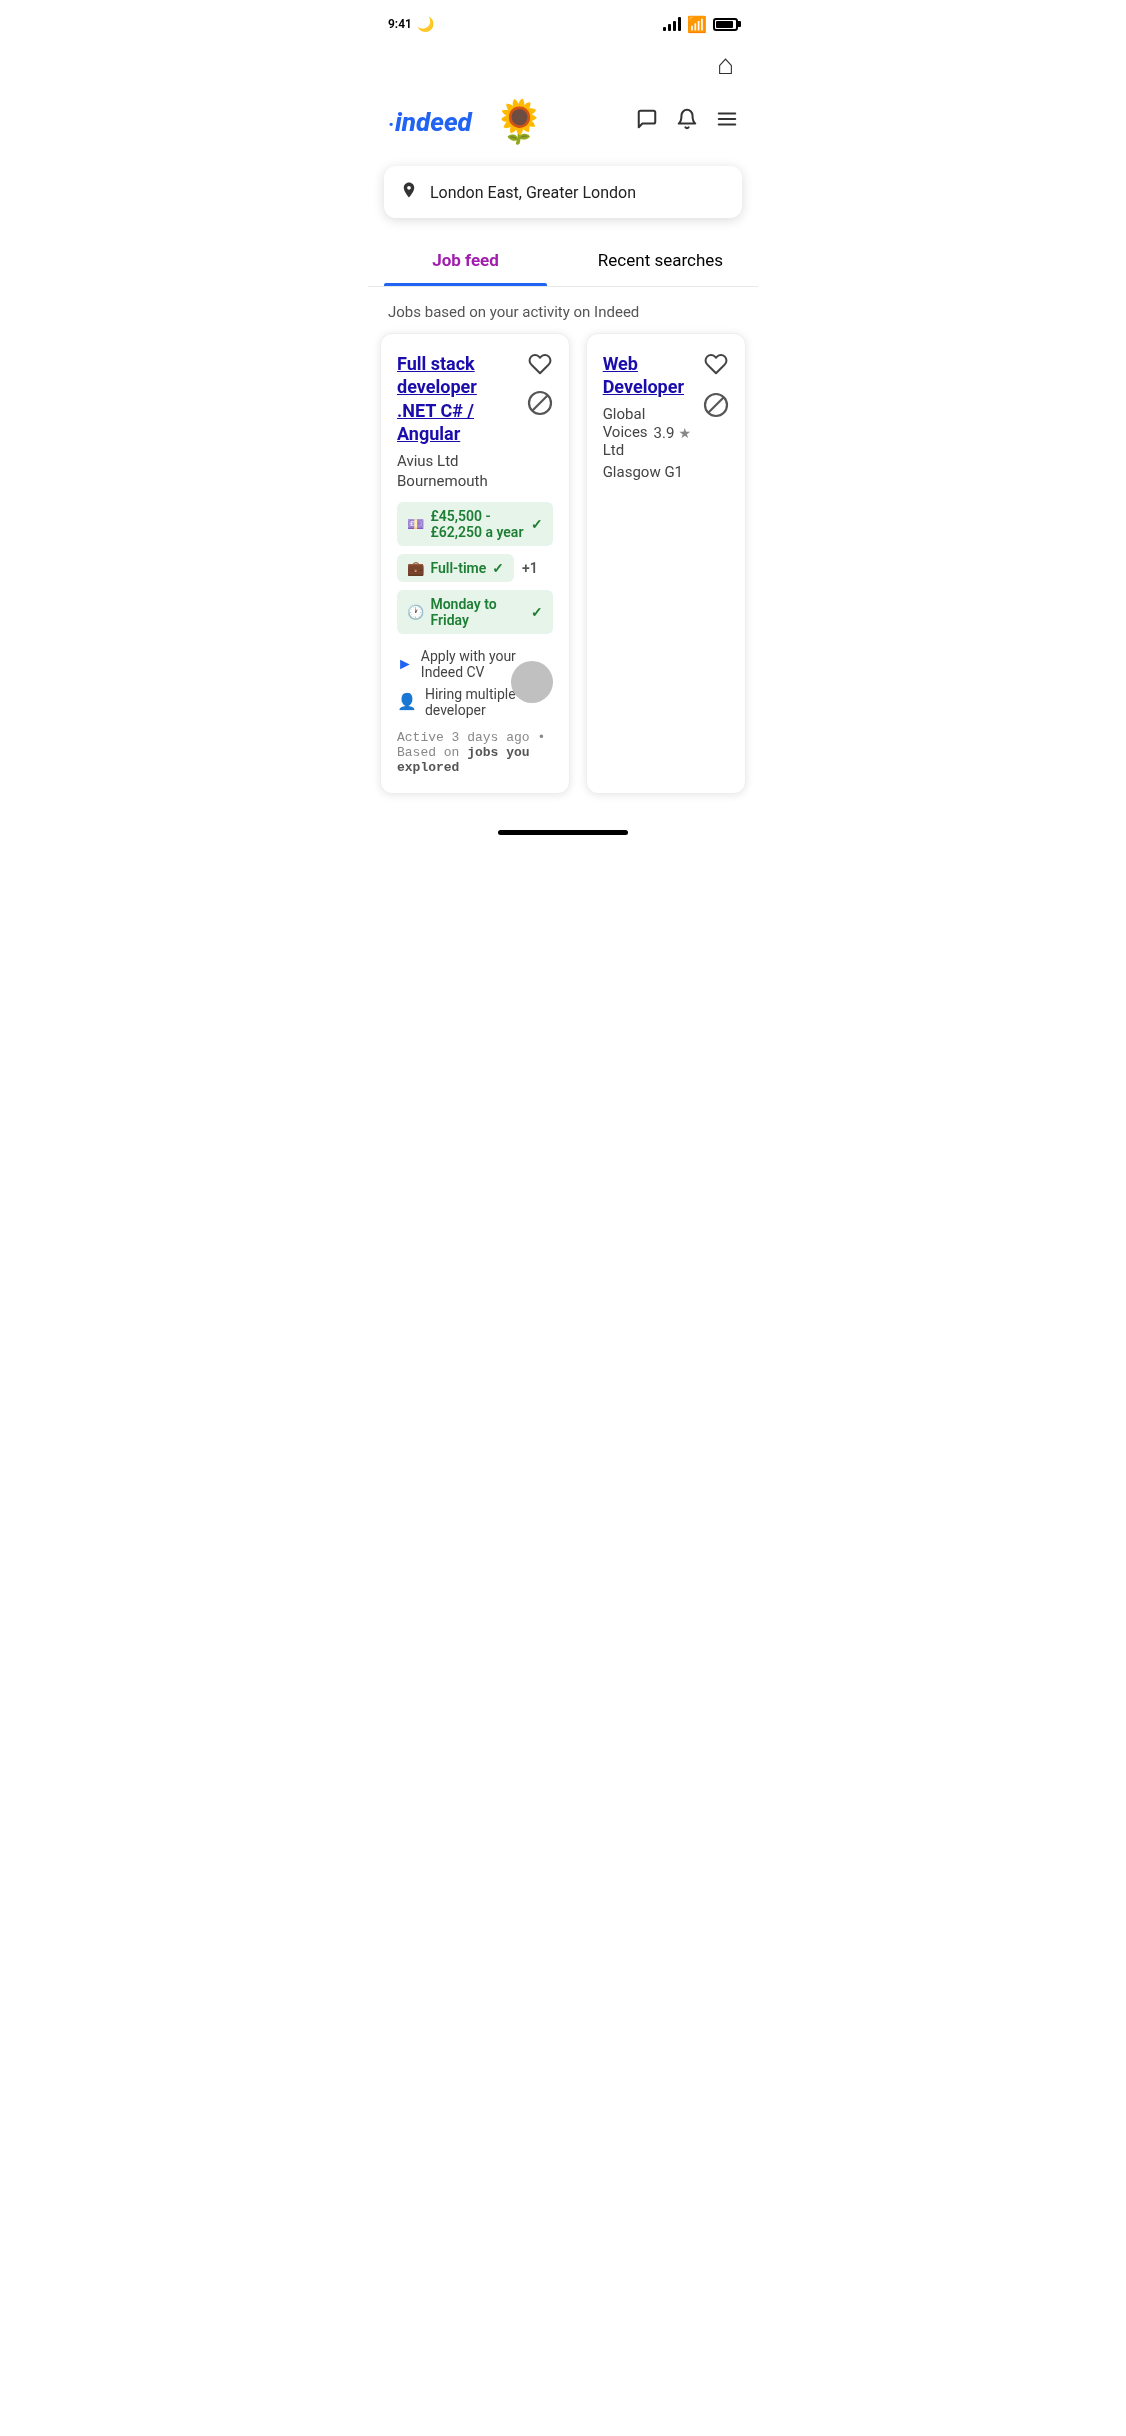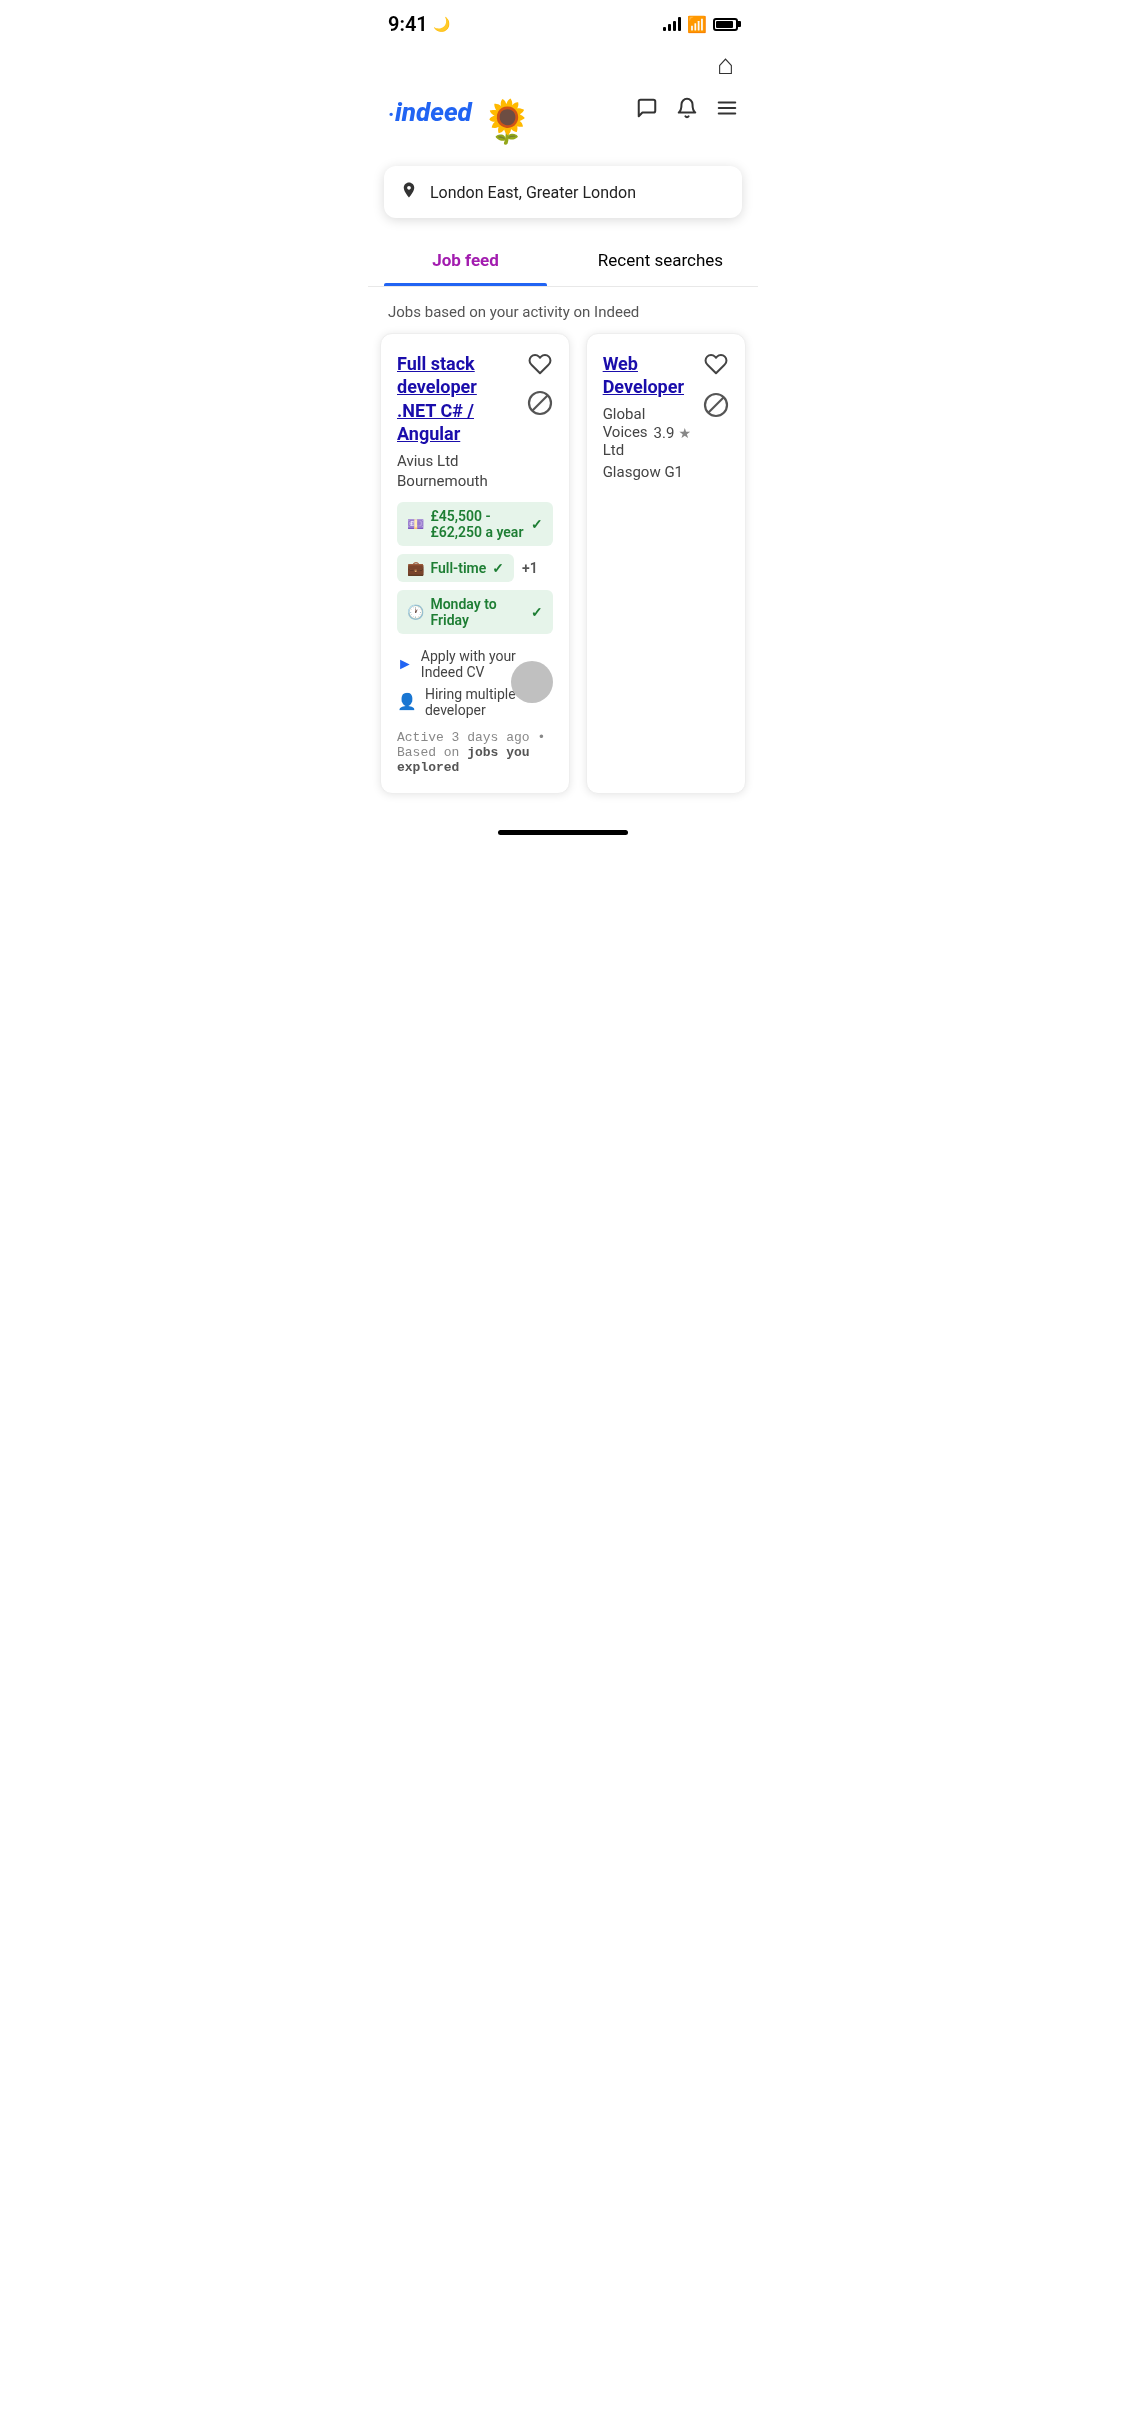--- a/index.html
+++ b/index.html
@@ -22,21 +22,21 @@
     
     .status-bar {
       display: flex;
       justify-content: space-between;
       align-items: center;
       padding: 12px 20px 8px 20px;
       height: 44px;
     }
 
     .status-time {
-      font-size: 20px;
+      font-size: 12px;
       font-weight: 600;
       color: #000;
     }
 
     .status-icons {
       display: flex;
       align-items: center;
       gap: 6px;
     }
 
@@ -86,23 +86,23 @@
     
     .home-button-area {
       display: flex;
       justify-content: flex-end;
       padding: 4px 24px 8px 24px;
     }
 
     
     .header {
       display: flex;
-      align-items: flex-start;
+      align-items: center;
       padding: 8px 20px 12px 20px;
-      gap: 8px;
+      gap: 20px;
     }
 
     .indeed-logo {
       display: flex;
       align-items: center;
     }
 
     .sunflower-emoji {
       font-size: 42px;
       margin-left: 2px;

